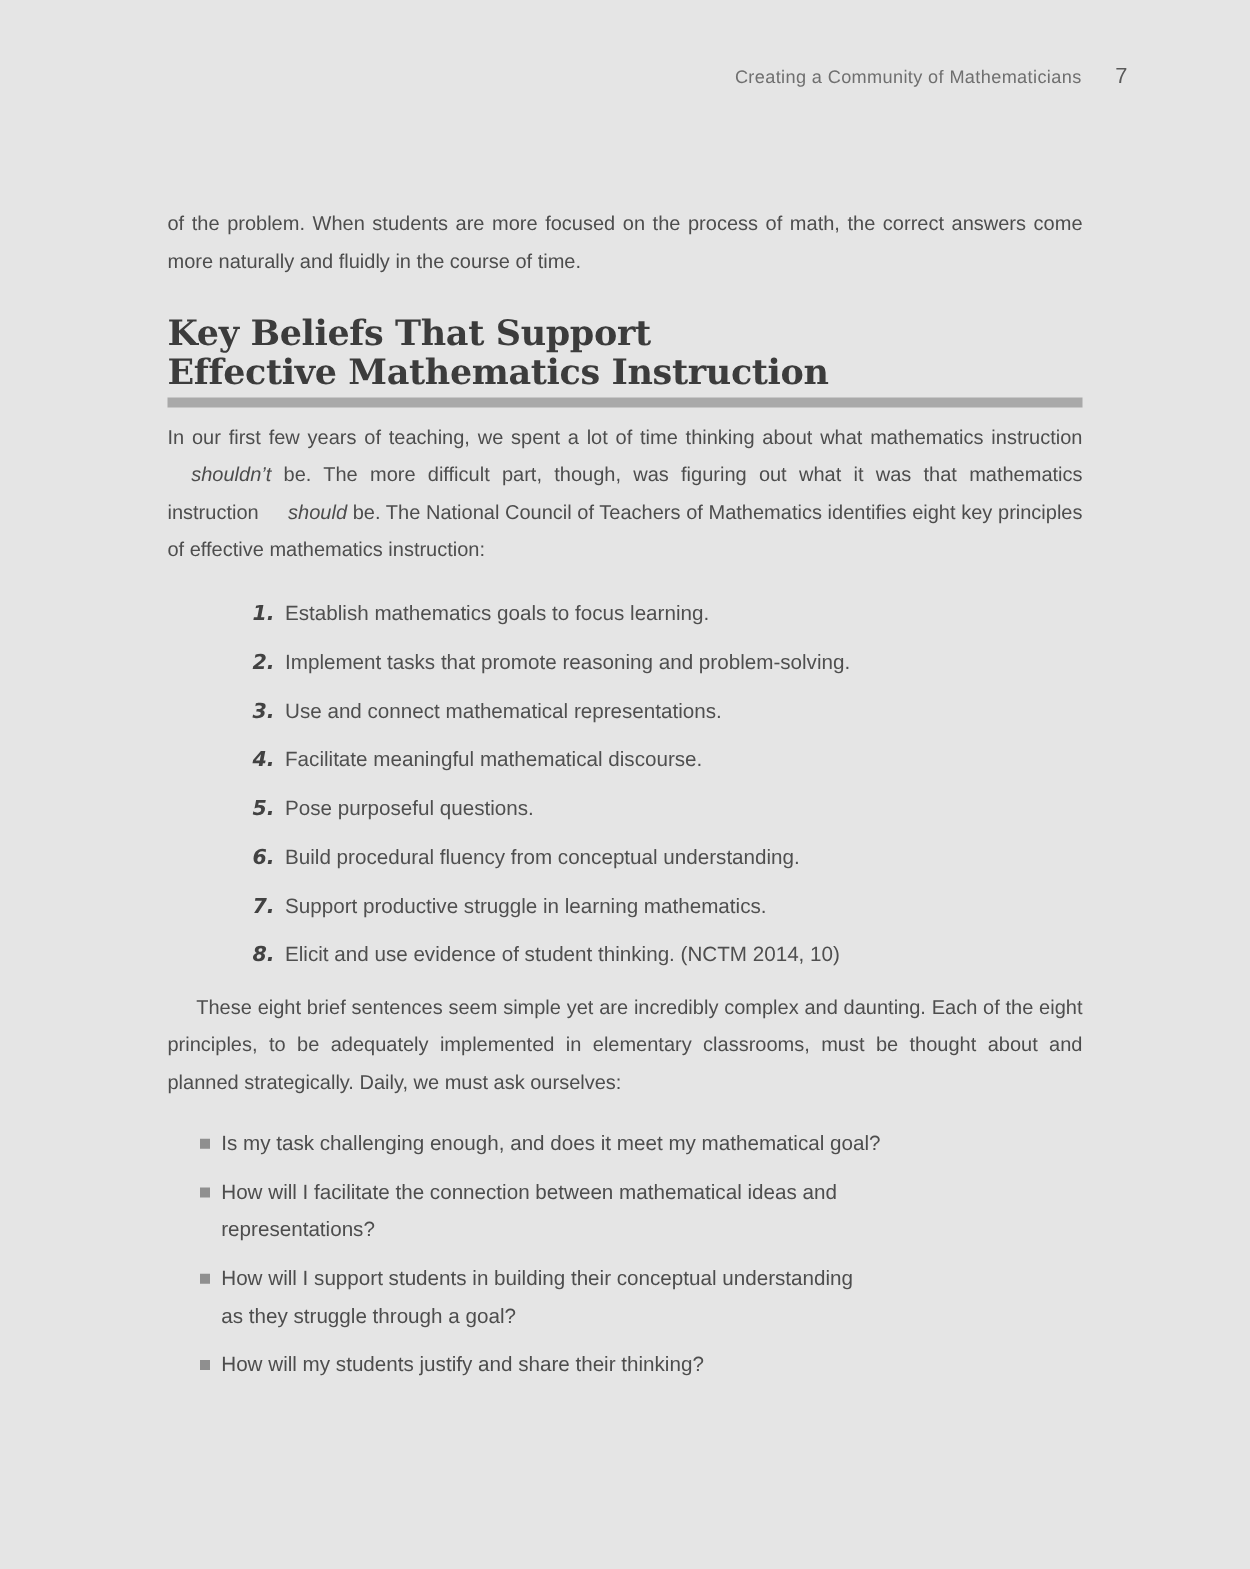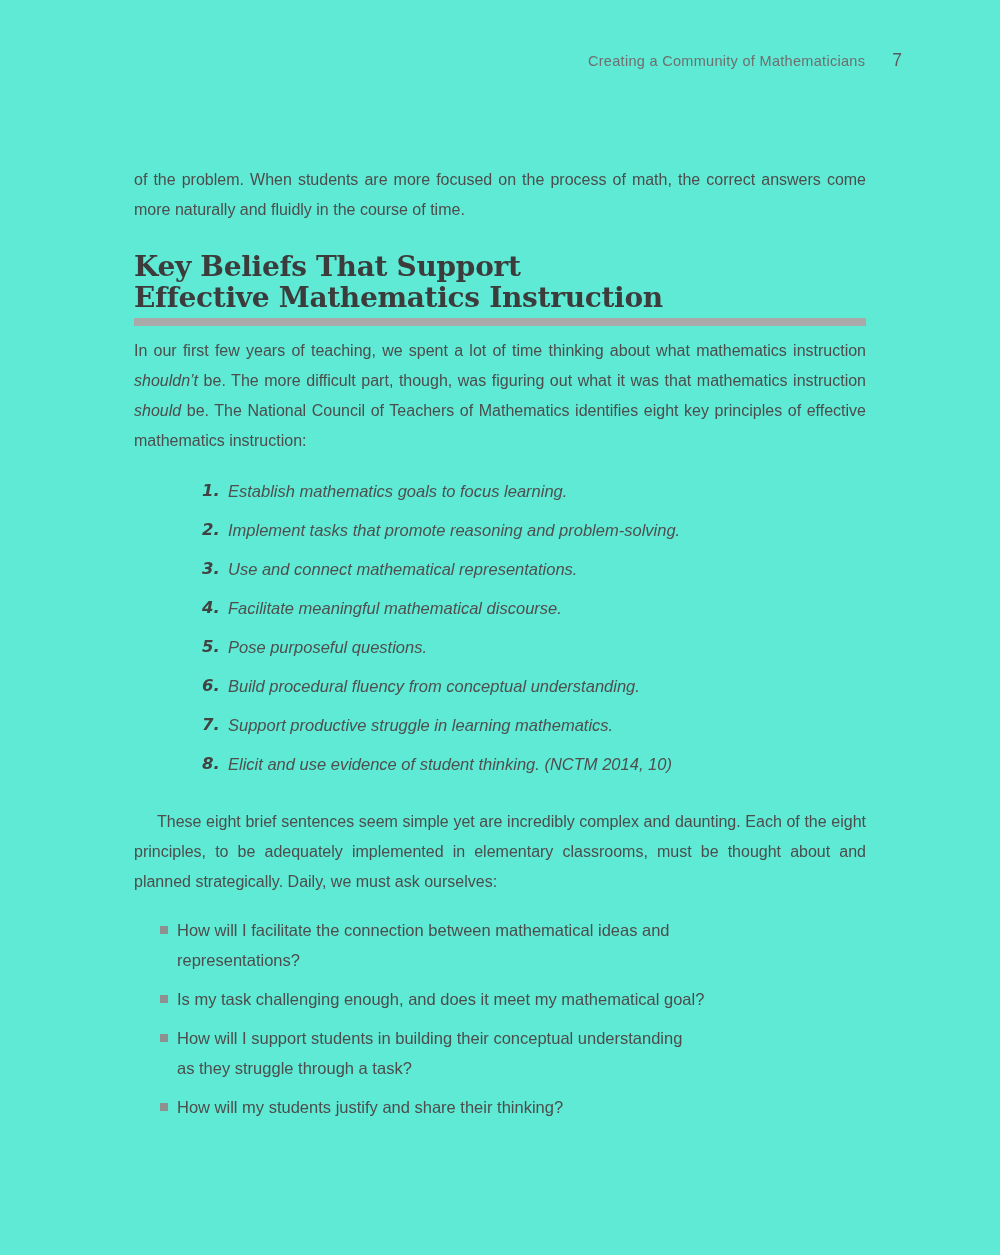--- a/index.html
+++ b/index.html
@@ -1,21 +1,21 @@
 <!DOCTYPE html>
 <html><head>
 <meta charset="utf-8">
 <style>
   * { margin: 0; padding: 0; box-sizing: border-box; }
   html, body { background: #ffffff; }
   .page {
     position: relative;
     width: 1000px;
     height: 1255px;
-    background: #5eead4;
+    background: #e5e5e5;
     font-family: "Liberation Sans", sans-serif;
     color: #4d4d4d;
     overflow: hidden;
   }
   .running-head-row {
     display: flex;
     justify-content: flex-end;
     align-items: baseline;
     padding: 50px 98px 0 134px;
     gap: 27px;
@@ -47,47 +47,46 @@
     line-height: 31px;
     letter-spacing: -0.3px;
     color: #3c3c3c;
   }
   .heading-rule {
     margin-top: 5px;
     height: 8px;
     background: #a9a9a9;
   }
   .para-body { margin-top: 10px; }
-  .italic { font-style: italic; }
+  .italic { font-style: italic; margin-left: 19px; }
   .principles-list {
     list-style: none;
     margin-top: 20px;
     padding-left: 68px;
   }
   .principle-item {
     display: flex;
     margin-bottom: 9px;
     line-height: 30px;
   }
   .principle-number {
     width: 26px;
     flex: 0 0 26px;
     font-family: "DejaVu Sans", sans-serif;
     font-style: italic;
     font-weight: 700;
     font-size: 16.5px;
     color: #424242;
   }
   .principle-text {
-    font-style: italic;
     font-size: 16.5px;
     color: #4f4f4f;
   }
   .para-complexity {
-    margin-top: 28px;
+    margin-top: 13px;
     text-indent: 23px;
   }
   .questions-list {
     list-style: none;
     margin-top: 18px;
     padding-left: 26px;
   }
   .question-item {
     display: flex;
     margin-bottom: 9px;
@@ -163,29 +162,29 @@
         <span class="principle-number">8.</span>
         <span class="principle-text">Elicit and use evidence of student thinking. (NCTM 2014, 10)</span>
       </li>
     </ol>
 
     <p class="para para-complexity">These eight brief sentences seem simple yet are incredibly complex and daunting. Each of the eight principles, to be adequately implemented in elementary classrooms, must be thought about and planned strategically. Daily, we must ask ourselves:</p>
 
     <ul class="questions-list">
       <li class="question-item">
         <span class="bullet-square"></span>
+        <span class="question-text">Is my task challenging enough, and does it meet my mathematical goal?</span>
+      </li>
+      <li class="question-item">
+        <span class="bullet-square"></span>
         <span class="question-text"><span>How will I facilitate the connection between mathematical ideas and</span><br><span>representations?</span></span>
       </li>
       <li class="question-item">
         <span class="bullet-square"></span>
-        <span class="question-text">Is my task challenging enough, and does it meet my mathematical goal?</span>
-      </li>
-      <li class="question-item">
-        <span class="bullet-square"></span>
-        <span class="question-text"><span>How will I support students in building their conceptual understanding</span><br><span>as they struggle through a task?</span></span>
+        <span class="question-text"><span>How will I support students in building their conceptual understanding</span><br><span>as they struggle through a goal?</span></span>
       </li>
       <li class="question-item">
         <span class="bullet-square"></span>
         <span class="question-text">How will my students justify and share their thinking?</span>
       </li>
     </ul>
 
   </div>
 </div>
 

